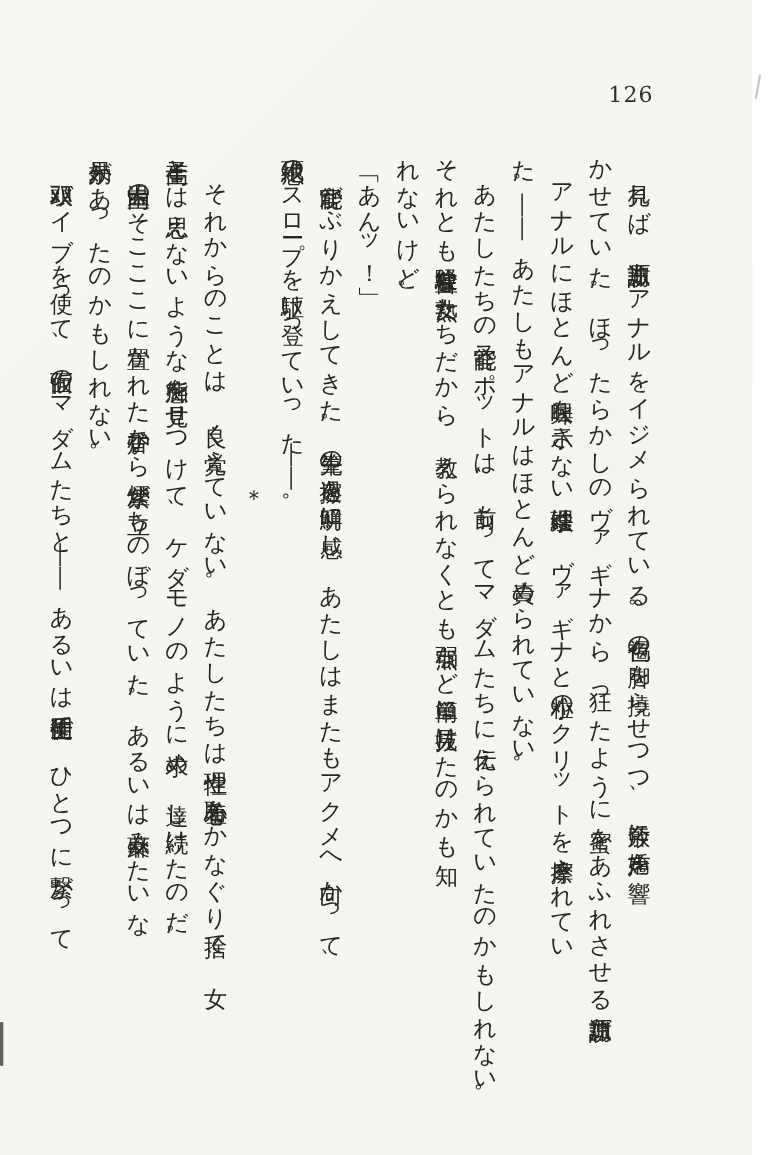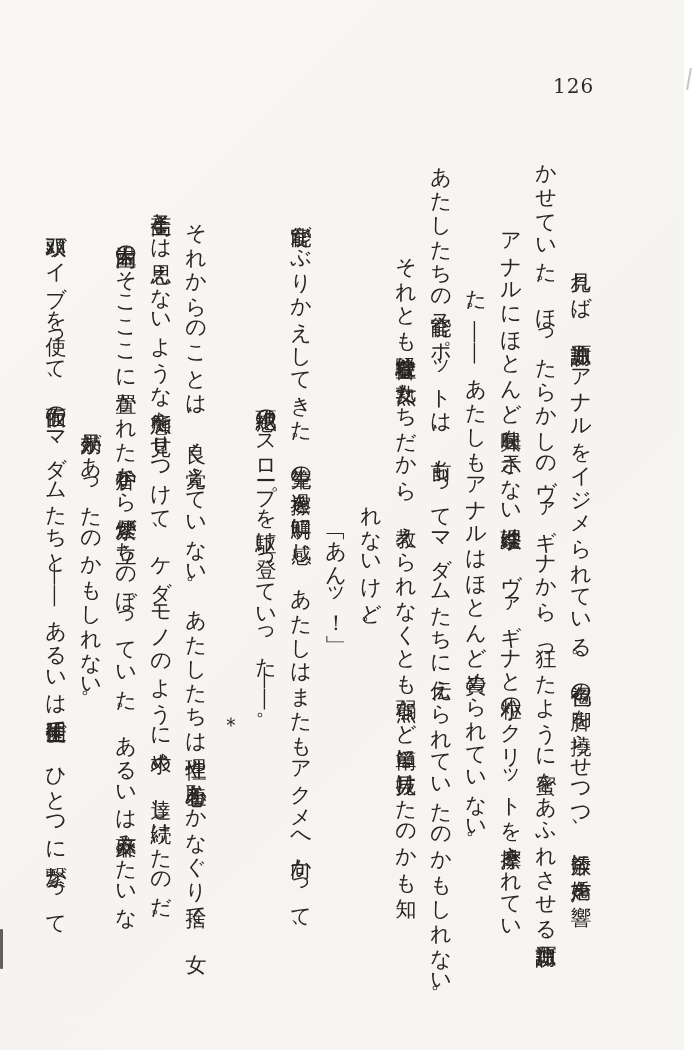--- a/index.html
+++ b/index.html
@@ -11,21 +11,20 @@
     width: 699px;
     height: 1050px;
     overflow: hidden;
     font-family: "DejaVu Serif", "Liberation Serif", serif;
   }
   .page {
     position: relative;
     width: 684px;
     height: 1050px;
     background: linear-gradient(135deg, #f8f7f4 0%, #f6f4f0 55%, #f7f5f2 100%);
-    text-align: center;
   }
   .page-number {
     position: absolute;
     top: 74px;
     left: 553px;
     font-size: 20px;
     letter-spacing: 1px;
     color: #2e2d2b;
   }
   .text-block {

